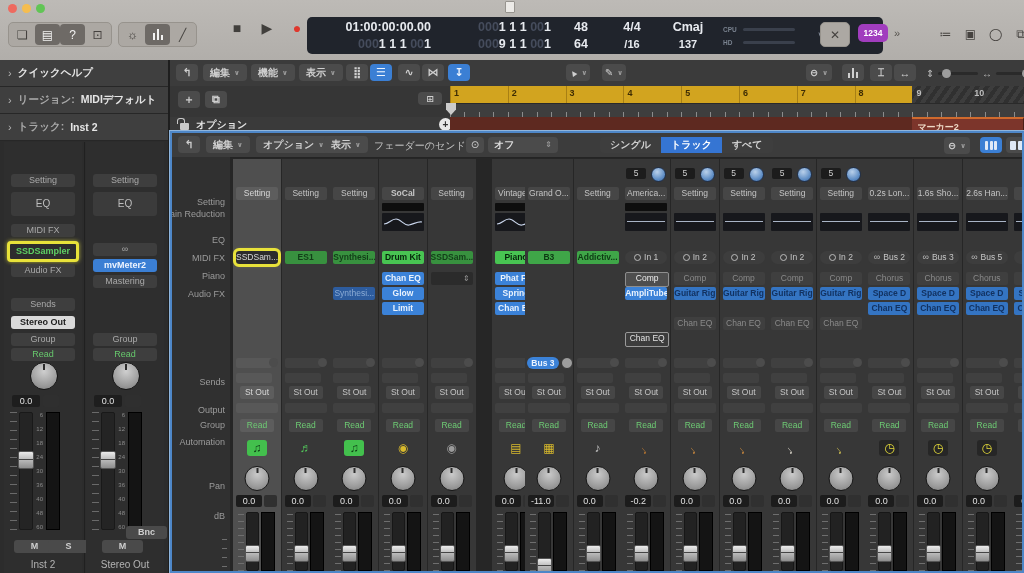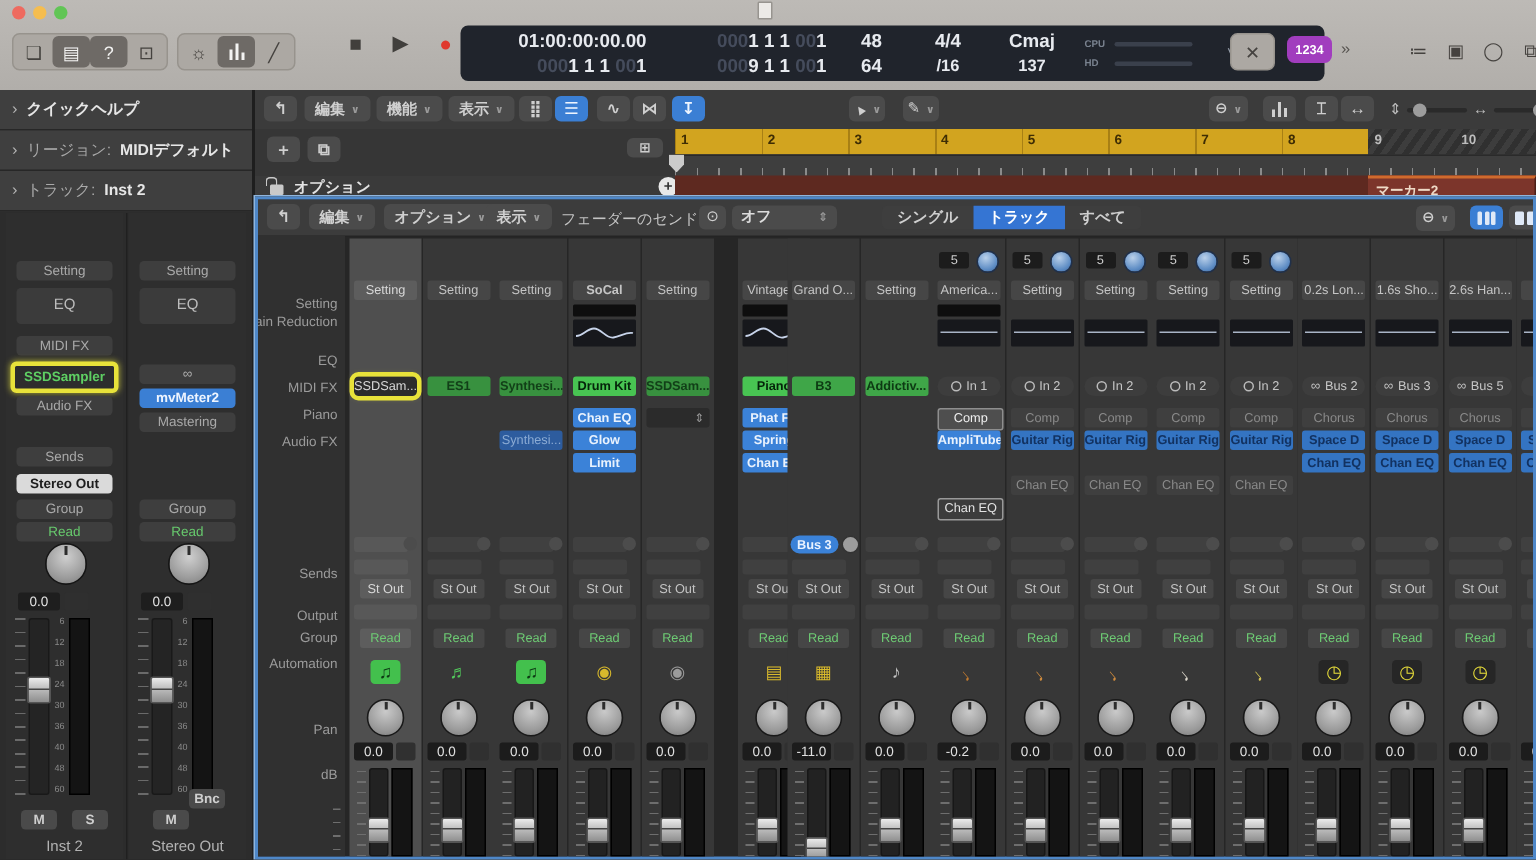--- a/index.html
+++ b/index.html
@@ -35,21 +35,21 @@
   .cpu-track{width:52px;height:3px;background:#3a404c;border-radius:2px;overflow:hidden}
   .cpu-fill{height:3px;background:#99a2b2;border-radius:2px}
   #lcd-chev{display:flex;align-items:center;color:#9aa2af;font-size:10px;padding:0 5px}
   #countin{position:absolute;left:858px;top:24px;width:30px;height:18px;background:#a13dbe;border-radius:5px;
            color:#fff;font-size:8.5px;font-weight:bold;text-align:center;line-height:18px}
   
   #sidebar{position:absolute;left:0;top:60px;width:168px;height:513px;background:#2c2c2c;border-right:2px solid #1e1e1e}
   .side-row{height:26px;background:#3f3f3f;border-bottom:1px solid #272727;display:flex;align-items:center;
             padding:0 8px;color:#e6e6e6;font-size:10.5px;gap:6px}
   .side-row .chev{color:#b5b5b5;font-size:11px}
-  .side-row .pref{color:#a9a9a9;font-weight:normal}
+  .side-row .pref{color:#a9a9a9;font-weight:bold}
   .side-row .lbl{font-weight:bold}
   .insp-strip{position:absolute;top:0;bottom:0;width:78px;background:#2e2e2e}
   .istep{position:absolute;left:7px;width:64px;height:13px;background:#3e3e3e;border-radius:3px;
          color:#a9a9a9;font-size:9px;text-align:center;line-height:13px;overflow:hidden}
   .istep.btn-tall{height:24px;line-height:24px;background:#3b3b3b;color:#bdbdbd;font-size:10px}
   .istep.btn-white{background:#dadada;color:#1d1d1d;font-weight:bold}
   .istep.btn-blue{background:#3b7fd4;color:#eef5ff;font-weight:bold}
   .istep.btn-read{color:#67c96d}
   .istep.btn-green-hl{background:#2d2d2d;color:#5ecf63;font-weight:bold;height:15px;line-height:15px;
         border:3px solid #e8e23a;border-radius:4px;left:3px;width:66px;box-shadow:0 0 4px rgba(232,226,58,.7)}
@@ -62,21 +62,21 @@
   .ifader{position:absolute;left:6px;width:66px;height:118px}
   .ticks{position:absolute;top:0;bottom:0;width:7px;
          background:repeating-linear-gradient(180deg,#6a6a6a 0 1px,transparent 1px 9px)}
   .ftrack{position:absolute;top:0;bottom:0;width:12px;background:#242424;border-radius:2px;border:1px solid #191919}
   .fcap{position:absolute;left:-2px;width:14px;height:16px;border-radius:2px;
         background:linear-gradient(#ececec,#bdbdbd 45%,#8e8e8e);border:1px solid #555}
   .fcap i{display:block;margin-top:7px;height:1px;background:#444}
   .fnums{position:absolute;top:0;bottom:0;width:9px;display:flex;flex-direction:column;justify-content:space-between;
          font-size:6px;color:#8a8a8a;text-align:right}
   .fmeter{position:absolute;top:0;bottom:0;width:12px;background:#141414;border:1px solid #000}
-  .msbtn{position:absolute;width:24px;height:13px;background:#4a4a4a;border-radius:3px;color:#cfcfcf;
+  .msbtn{position:absolute;width:41px;height:13px;background:#4a4a4a;border-radius:3px;color:#cfcfcf;
          font-size:9px;font-weight:bold;text-align:center;line-height:13px}
   .trackname{position:absolute;left:0;width:78px;text-align:center;color:#b3b3b3;font-size:10px}
   
   #ttoolbar{position:absolute;left:170px;top:60px;width:854px;height:26px;background:#3b3b3b;border-bottom:1px solid #262626}
   .mbtn{position:absolute;top:4px;height:17px;background:#4b4b4b;border-radius:4px;color:#cfcfcf;
         font-size:10px;display:flex;align-items:center;justify-content:center;gap:4px;padding:0 7px;font-weight:bold}
   .mbtn .cv{font-size:7px;color:#9a9a9a}
   .mbtn.icon{padding:0;width:22px;font-size:11px}
   .mbtn.blue{background:#3b7fd4;color:#eef5ff}
   .sliderw{position:absolute;top:8px;display:flex;align-items:center;gap:4px;color:#bdbdbd;font-size:10px}
@@ -160,21 +160,21 @@
   .mfticks{position:absolute;left:5px;top:2px;bottom:0;width:6px;
            background:repeating-linear-gradient(180deg,#6e6e6e 0 1px,transparent 1px 7px)}
   .mftrack{position:absolute;left:13px;top:0;bottom:0;width:11px;background:#222;border:1px solid #171717;border-radius:2px}
   .mfcap{position:absolute;left:-2px;width:13px;height:15px;border-radius:2px;
          background:linear-gradient(#ececec,#bdbdbd 45%,#8e8e8e);border:1px solid #555}
   .mfcap i{display:block;margin-top:6px;height:1px;background:#444}
   .mfmeter{position:absolute;left:28px;top:0;bottom:0;width:12px;background:#141414;border:1px solid #000}
   .seg{height:16px;display:flex;align-items:center;justify-content:center;padding:0 10px;
        background:#3e3e3e;color:#cfcfcf;font-size:10px;font-weight:bold}
   .seg.on{background:#3575d3;color:#fff}
-  #mxtabs{position:absolute;left:416px;top:4px;display:flex;border-radius:4px;overflow:hidden}
+  #mxtabs{position:absolute;left:428px;top:4px;display:flex;border-radius:4px;overflow:hidden}
   .viewbtn{position:absolute;top:4px;width:22px;height:16px;border-radius:4px;background:#4b4b4b;
            display:flex;align-items:center;justify-content:center;gap:1.5px}
   .viewbtn.blue{background:#3b7fd4}
   .viewbtn b{width:3px;height:9px;background:#dfe9f7;border-radius:1px;display:block}
   .pwr{position:absolute;width:18px;height:16px;border-radius:4px;background:#4b4b4b;color:#cfcfcf;
        font-size:10px;text-align:center;line-height:16px}
   .drop{position:absolute;width:70px;height:16px;border-radius:4px;background:#4b4b4b;color:#dcdcdc;
         font-size:10px;font-weight:bold;line-height:16px;padding:0 6px;box-sizing:border-box}
   .drop:after{content:"⇕";float:right;font-size:8px;color:#999}
 </style>

